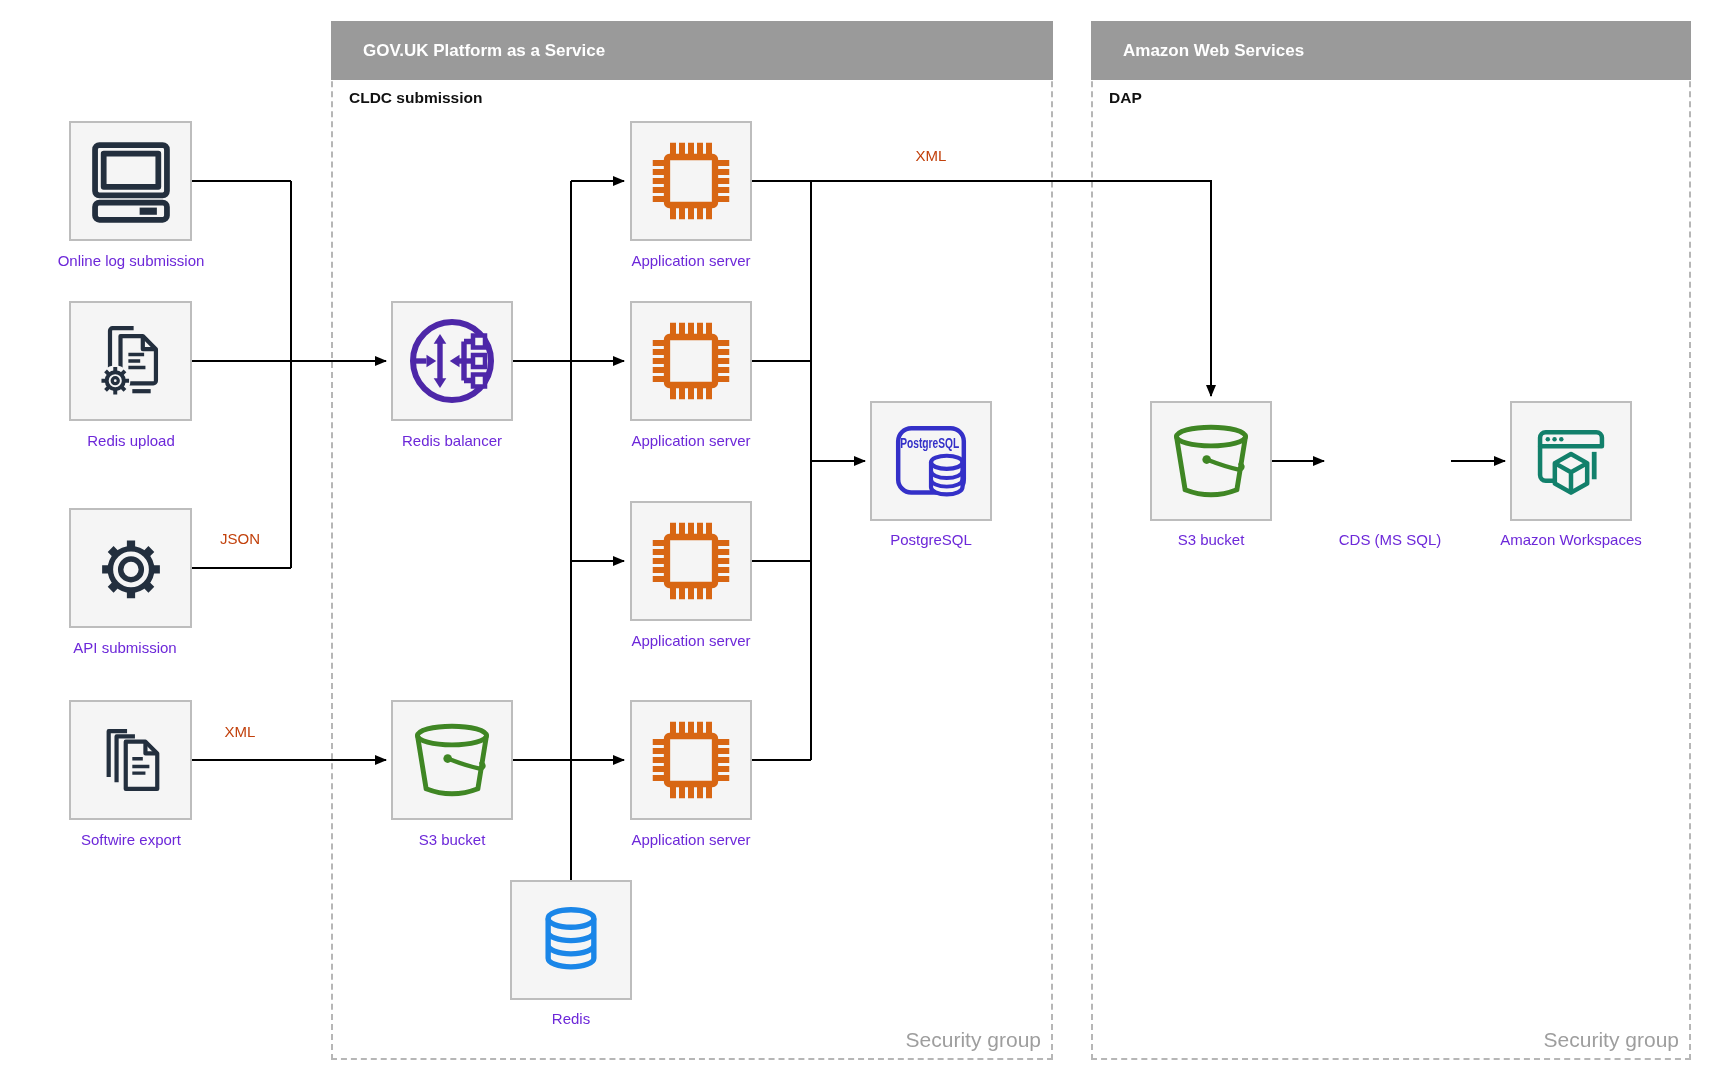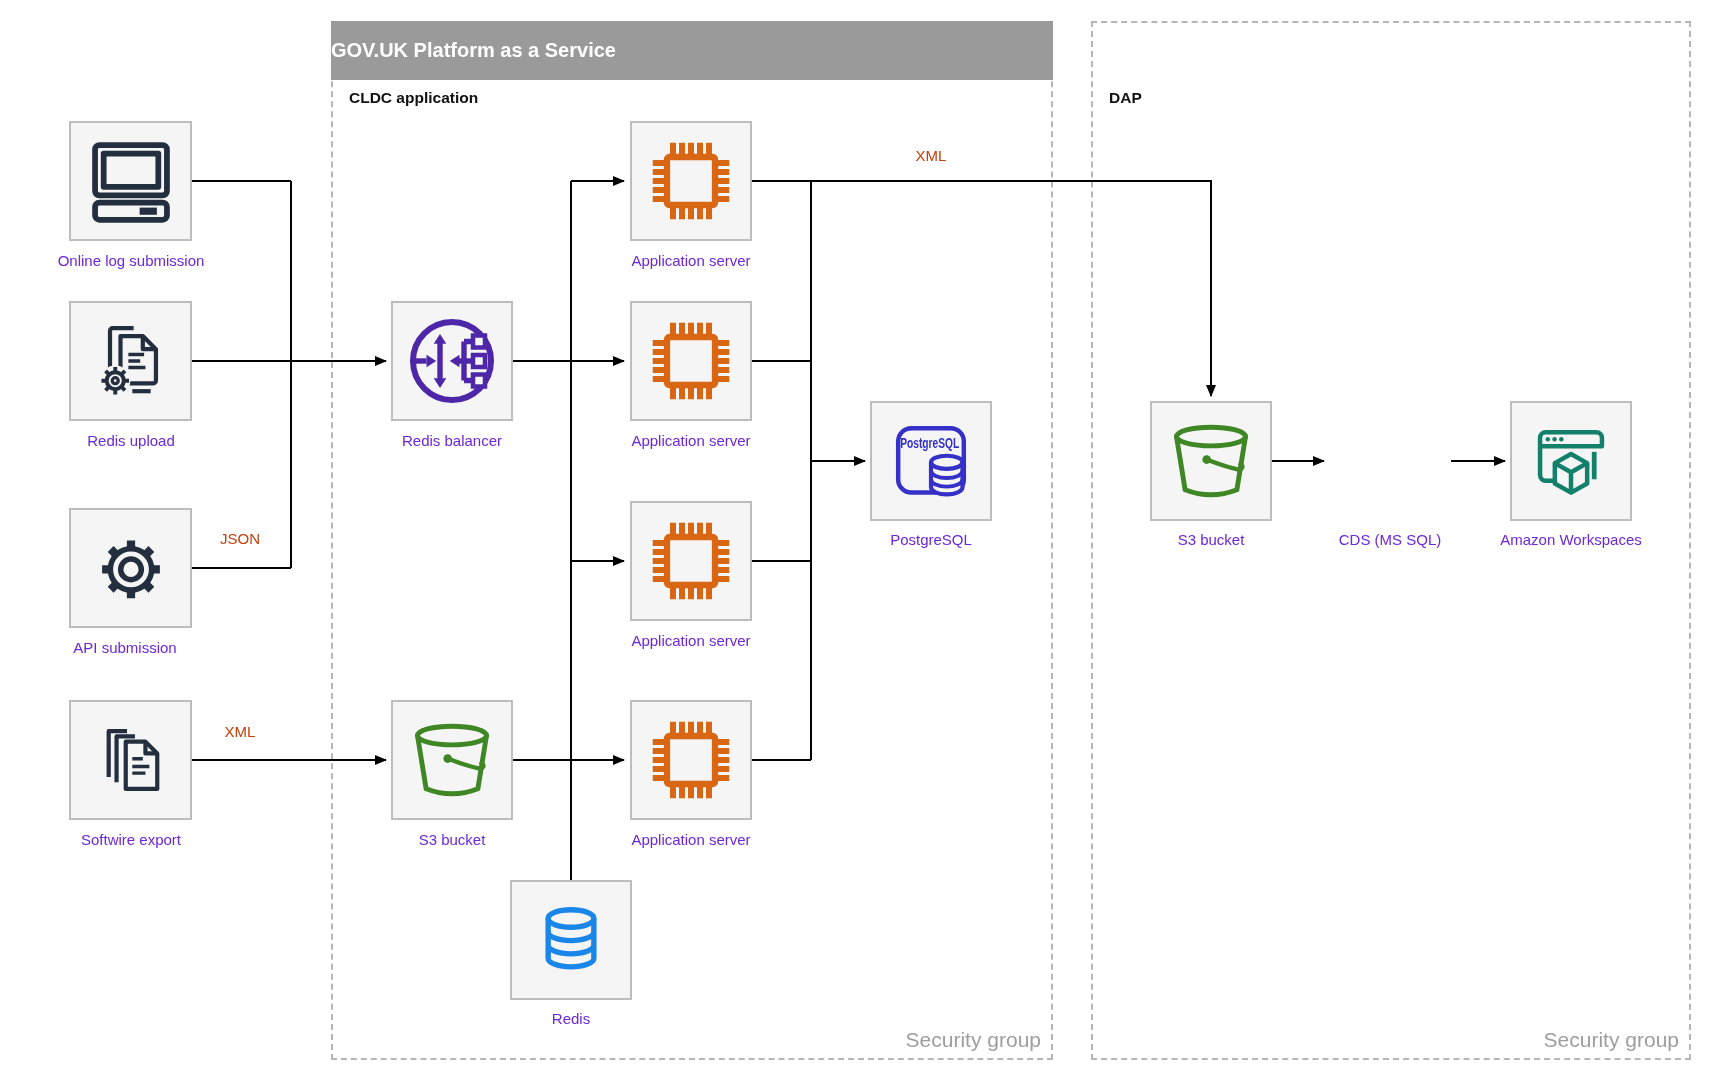--- a/index.html
+++ b/index.html
@@ -3,21 +3,21 @@
 <meta charset="utf-8">
 <style>
   html,body{margin:0;padding:0;background:#ffffff;}
   #canvas{
     position:relative;width:1712px;height:1082px;background:#ffffff;overflow:hidden;
     font-family:"Liberation Sans","DejaVu Sans",sans-serif;color:#000;
   }
   .zone{position:absolute;border:2px dashed #b6b6b6;box-sizing:border-box;background:transparent;}
   .bar{
     position:absolute;height:59px;background:var(--header-gray,#9a9a9a);color:#fff;
-    font-weight:700;font-size:20px;display:flex;align-items:center;padding-left:0;box-sizing:border-box;
+    font-weight:700;font-size:17px;display:flex;align-items:center;padding-left:32px;box-sizing:border-box;
   }
   .sublabel{position:absolute;font-weight:700;font-size:15.5px;color:#111;white-space:nowrap;}
   .sec{position:absolute;font-size:21px;color:var(--security-gray,#9e9e9e);white-space:nowrap;transform:translateX(-100%);}
   .node{
     position:absolute;background:var(--node-fill,#f5f5f5);border:2px solid var(--node-border,#bdbdbd);
     box-sizing:border-box;display:flex;align-items:center;justify-content:center;
   }
   .nlabel{
     position:absolute;transform:translateX(-50%);font-size:15px;color:#6d28d9;
     white-space:nowrap;text-align:right;line-height:1.2;
@@ -31,22 +31,25 @@
 <body>
 
 <div id="canvas">
 
   <div class="zone" style="left:331px;top:21px;width:722px;height:1039px"></div>
   <div class="zone" style="left:1091px;top:21px;width:600px;height:1039px"></div>
 
   <div class="bar" style="left:331px;top:21px;width:722px">
     <span>GOV.UK Platform as a Service</span>
   </div>
-
-  <div class="sublabel" style="left:349px;top:89px">CLDC application</div>
+  <div class="bar" style="left:1091px;top:21px;width:600px">
+    <span>Amazon Web Services</span>
+  </div>
+
+  <div class="sublabel" style="left:349px;top:89px">CLDC submission</div>
   <div class="sublabel" style="left:1109px;top:89px">DAP</div>
 
   <div class="sec" style="left:1041px;top:1028px">Security group</div>
   <div class="sec" style="left:1679px;top:1028px">Security group</div>
 
   <svg id="edges" width="1712" height="1082">
     <defs>
       <marker id="arr" markerUnits="userSpaceOnUse" markerWidth="14" markerHeight="12" refX="12" refY="6" orient="auto">
         <path d="M1,1 L13,6 L1,11 Z" fill="#000"></path>
       </marker>

